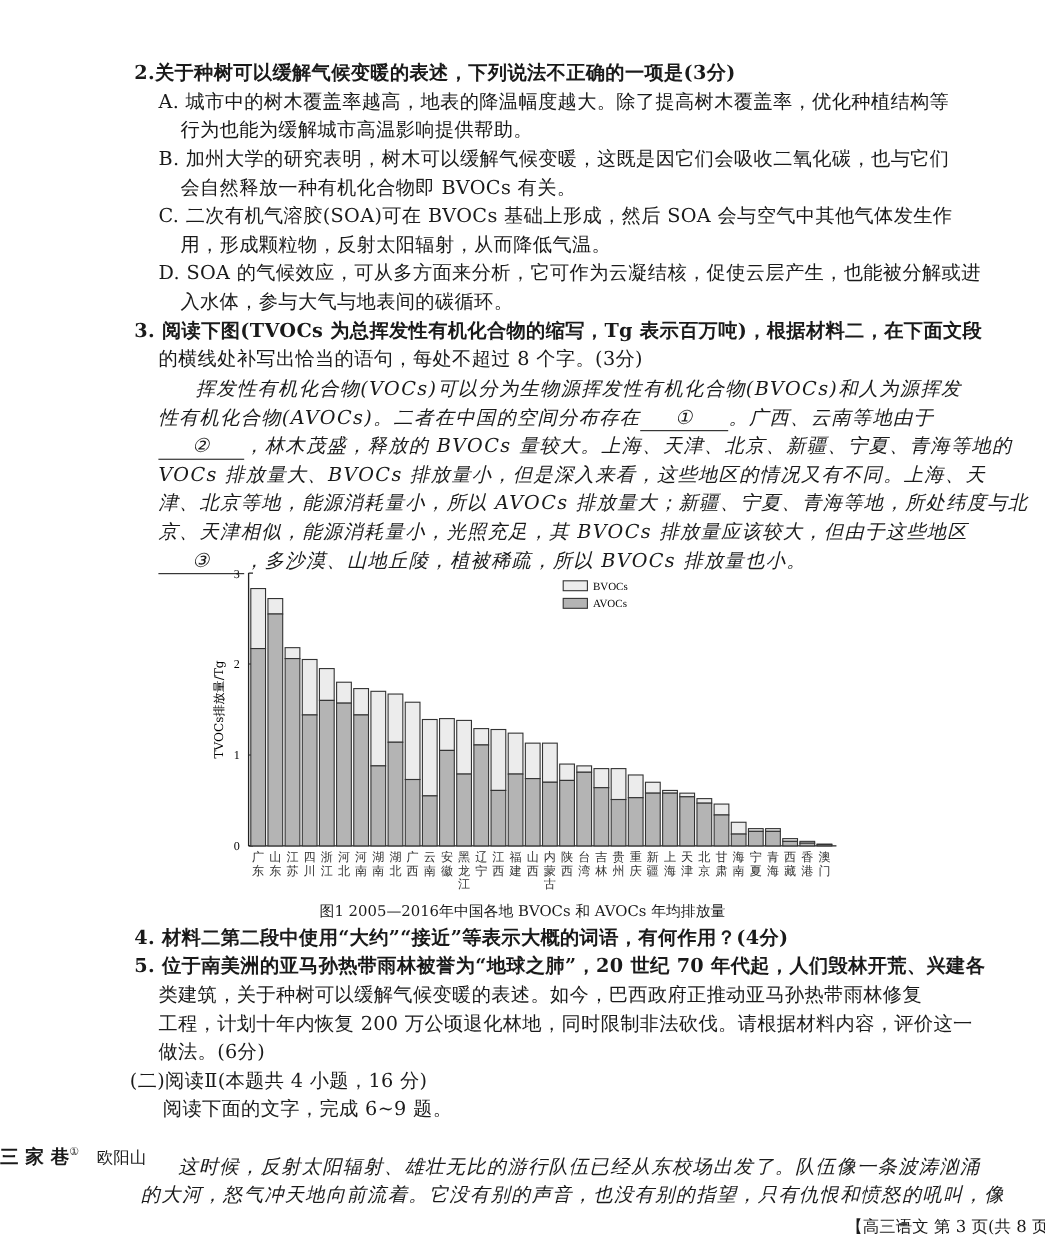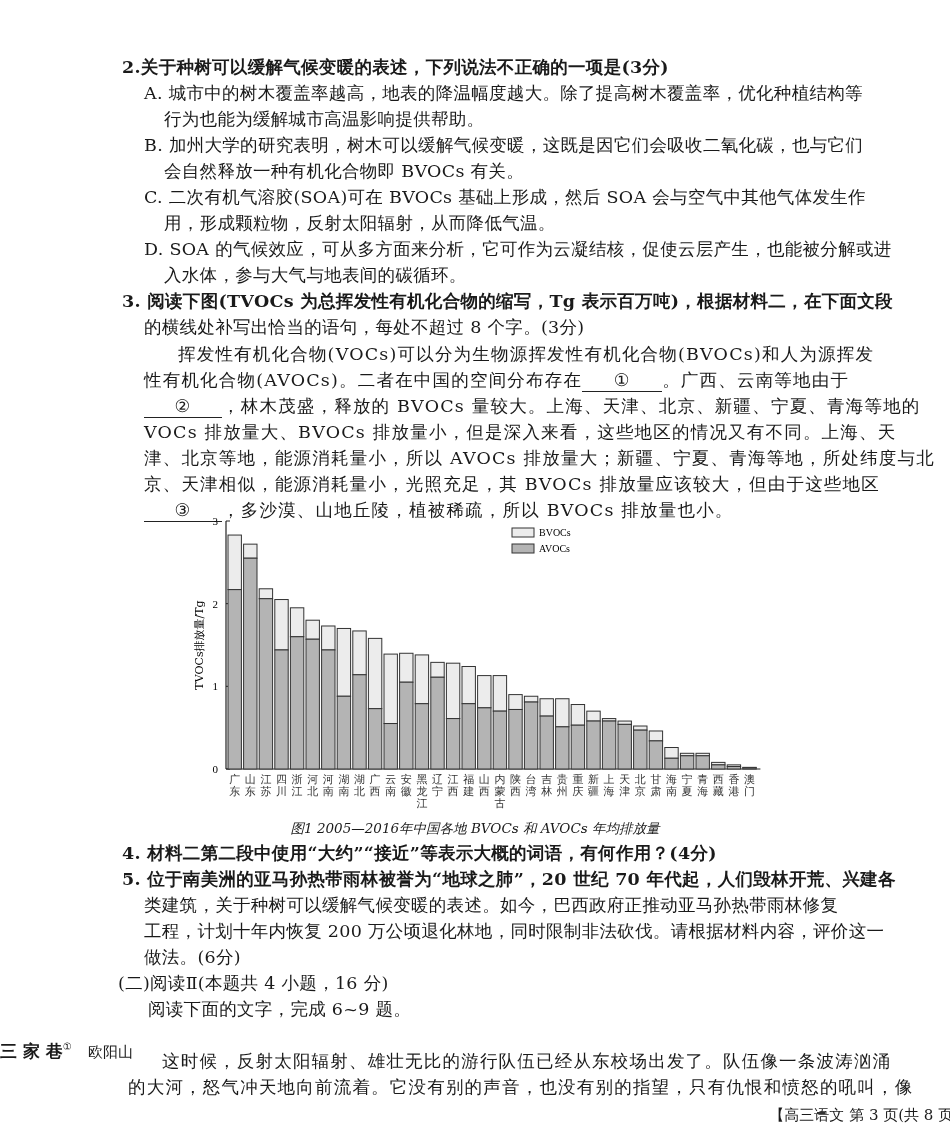--- a/index.html
+++ b/index.html
@@ -2,24 +2,24 @@
 <html><head>
 <meta charset="utf-8">
 <style>
   html, body { margin: 0; padding: 0; background: #ffffff; }
   body { width: 950px; height: 1137px; position: relative; overflow: hidden;
          font-family: "DejaVu Serif", "Liberation Serif", serif; color: #1a1a1a; }
   .line { position: absolute; left: 0; white-space: nowrap; font-size: 17.5px; line-height: 22px; letter-spacing: 0.3px; }
   .q { left: 122px; font-weight: bold; }
   .opt { left: 144px; }
   .cont { left: 164px; }
-  .para { left: 144px; letter-spacing: 1.2px; }
+  .para { left: 144px; letter-spacing: 1.2px; font-style: italic; }
   .blank { display: inline-block; border-bottom: 1px solid #222; text-align: center; }
   #chart { position: absolute; left: 185px; top: 505px; width: 600px; height: 320px; }
-  .caption { position: absolute; left: 0; width: 950px; text-align: center; top: 820px; font-size: 13.5px; font-style: italic; }
+  .caption { position: absolute; left: 0; width: 950px; text-align: center; top: 820px; font-size: 13.5px; }
   .title-center { position: absolute; top: 1040px; left: 0; width: 950px; text-align: left; font-size: 17px; }
   .footer { position: absolute; top: 1106px; left: 0; width: 950px; text-align: right; font-size: 15px; padding-left: 24px; }
   .mark { position: absolute; left: 817px; top: 1112px; width: 8px; height: 2px; background: #333; }
 </style>
 </head>
 <body>
 
 <div>
   <div class="line q" style="top:56px">2.关于种树可以缓解气候变暖的表述，下列说法不正确的一项是(3分)</div>
   <div class="line opt" style="top:82px">A. 城市中的树木覆盖率越高，地表的降温幅度越大。除了提高树木覆盖率，优化种植结构等</div>

